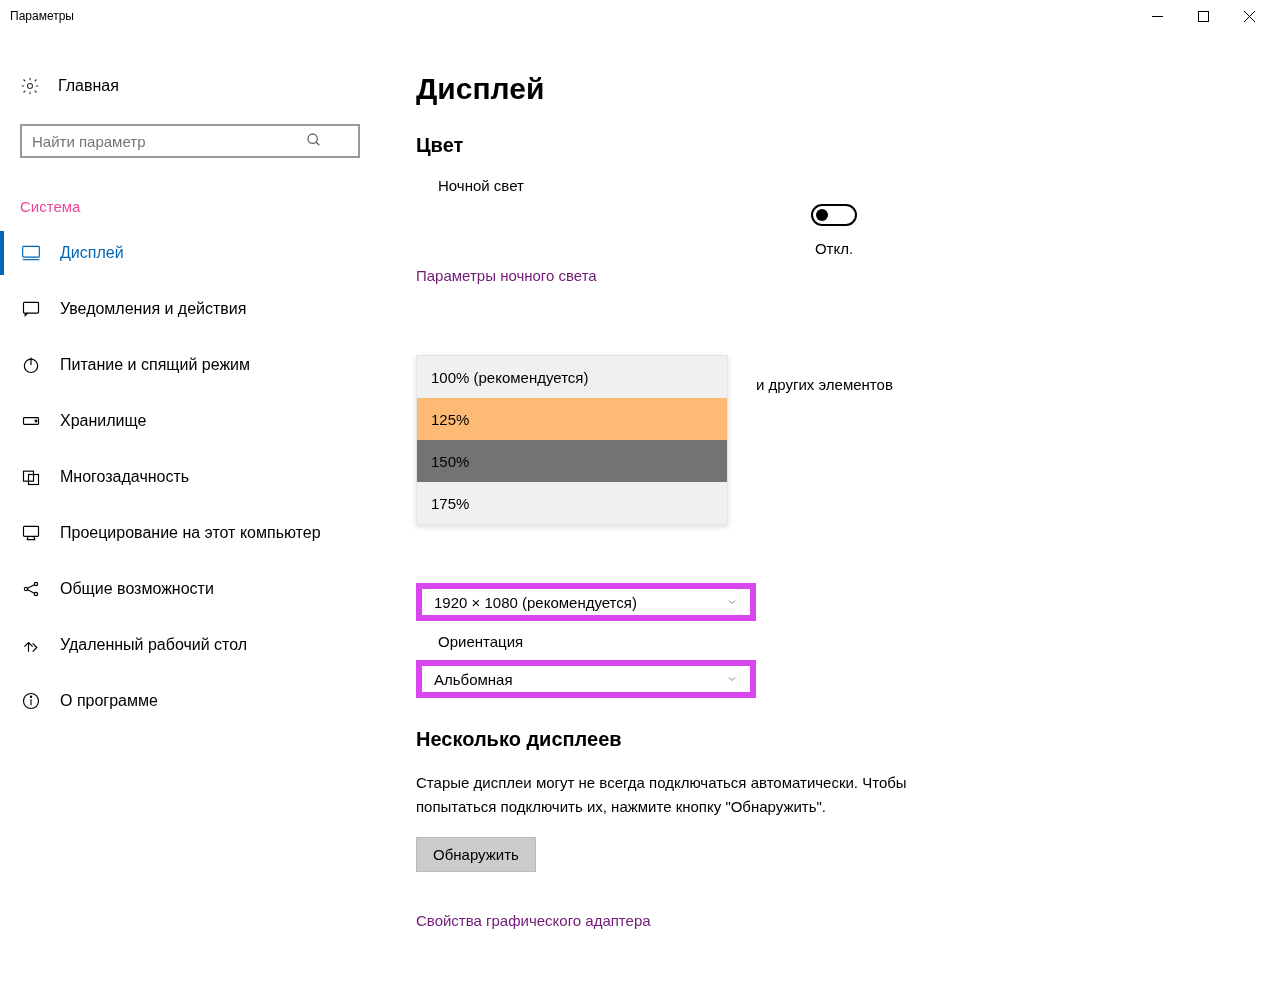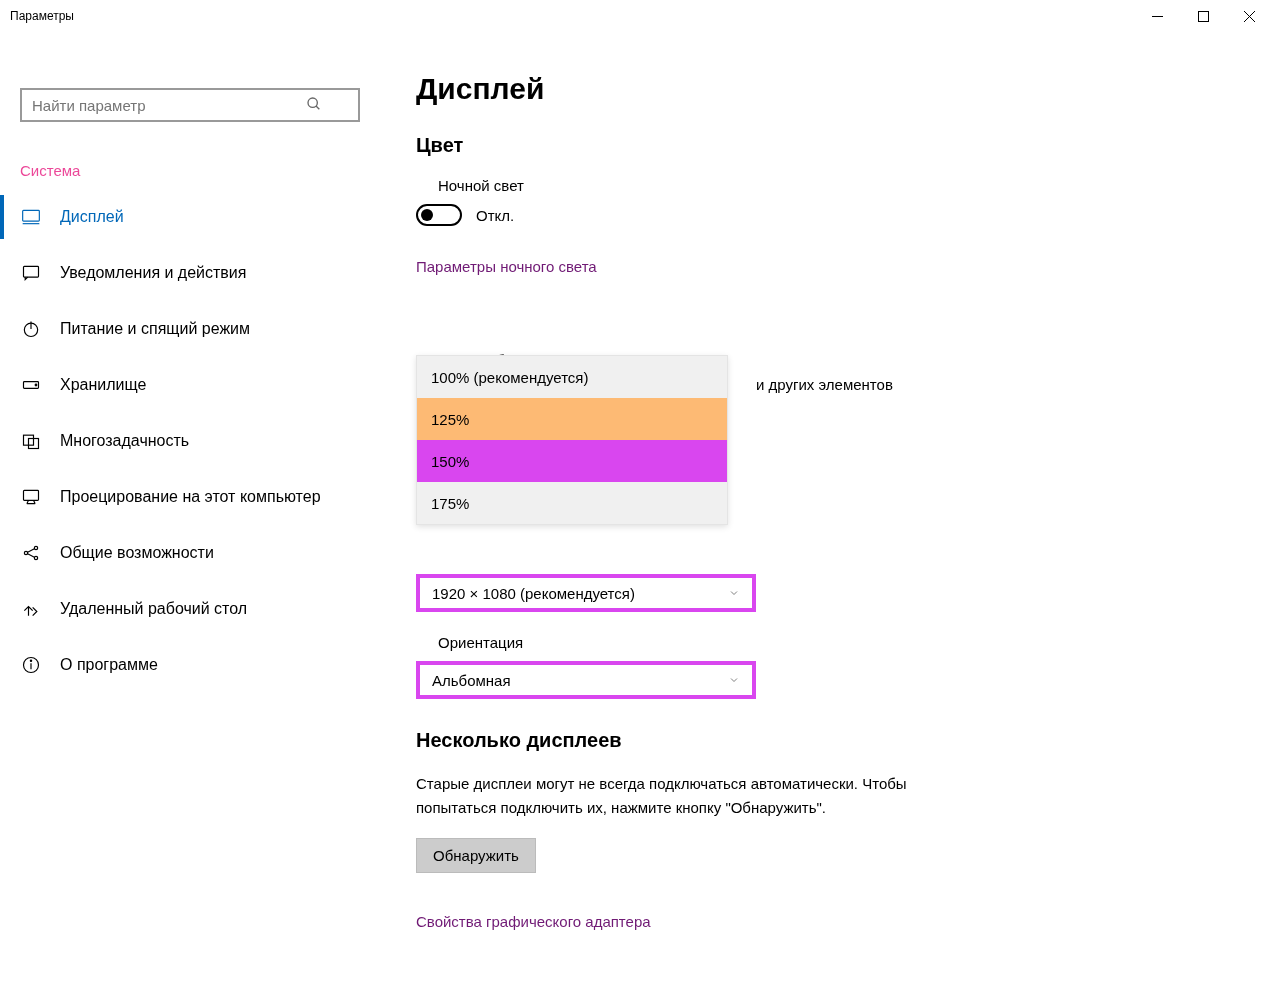--- a/index.html
+++ b/index.html
@@ -33,47 +33,47 @@
     .nav-item.active::before { content: ""; position: absolute; left: 0; top: 6px; bottom: 6px; width: 4px; background: #0067b8; }
     .nav-item .icon { width: 22px; height: 22px; display: flex; align-items: center; justify-content: center; flex-shrink: 0; }
     .nav-item .icon svg { width: 20px; height: 20px; stroke: currentColor; fill: none; stroke-width: 1.4; }
     .nav-item .label { font-size: 16px; }
 
     
     .main { flex: 1; padding: 40px 20px 0 16px; }
     .page-title { font-size: 30px; font-weight: 600; margin-bottom: 28px; }
     .section-title { font-size: 20px; font-weight: 600; margin-bottom: 20px; }
     .field-label { font-size: 15px; margin-bottom: 10px; margin-left: 22px; }
-    .toggle-row { display: flex; align-items: center; gap: 14px; margin-bottom: 32px; }
+    .toggle-row { display: flex; align-items: center; gap: 14px; margin-bottom: 10px; flex-direction: column; }
     .toggle {
       width: 46px; height: 22px; border-radius: 11px; border: 2px solid #000; background: #fff; position: relative;
     }
     .toggle::after {
       content: ""; position: absolute; width: 12px; height: 12px; border-radius: 50%; background: #000; top: 3px; left: 3px;
     }
     .toggle-label { font-size: 15px; }
     .link { color: #701a75; font-size: 15px; cursor: default; display: inline-block; }
     .block-gap { margin-bottom: 34px; }
 
     
     .behind-text { font-size: 15px; position: absolute; left: 756px; top: 376px; }
 
     
     .dropdown-panel {
       position: absolute; left: 416px; top: 344px; width: 312px; background: #f0f0f0;
       border: 1px solid #e4e4e4; box-shadow: 0 2px 6px rgba(0,0,0,.12); margin-top: 11px;
     }
     .dd-option { height: 42px; display: flex; align-items: center; padding: 0 14px; font-size: 15px; cursor: default; }
     .dd-option.selected { background: #fdba74; color: #000; }
-    .dd-option.hover { background: #d946ef; }
+    .dd-option.hover { background: #737373; }
 
     
     .select {
-      width: 340px; height: 38px; border: 4px solid #d946ef; display: flex; align-items: center; justify-content: space-between;
-      padding: 0 12px; font-size: 15px; cursor: default; margin-bottom: 22px; background:#fff;
+      width: 340px; height: 38px; border: 6px solid #d946ef; display: flex; align-items: center; justify-content: space-between;
+      padding: 0 12px; font-size: 15px; cursor: default; margin-bottom: 12px; background:#fff;
     }
     .select .chev svg { width: 12px; height: 12px; stroke: #555; fill: none; stroke-width: 1.5; }
 
     .para { font-size: 15px; line-height: 1.6; max-width: 540px; margin-bottom: 18px; }
     .button {
       display: inline-block; padding: 8px 16px; background: #ccc; font-size: 15px; border: 1px solid #bbb; cursor: default;
     }
     .sec-margin { margin-top: 40px; }
 
     
@@ -101,20 +101,29 @@
           <line x1="11" y1="0" x2="0" y2="11"></line>
         </svg>
       </div>
   </div>
 </div>
 
 <div class="app">
 
   <div class="sidebar">
 
+    <div class="home-row">
+      <span class="icon gear">
+        <svg viewBox="0 0 24 24">
+            <circle cx="12" cy="12" r="3"></circle>
+            <path d="M12 2v3M12 19v3M4.2 4.2l2.1 2.1M17.7 17.7l2.1 2.1M2 12h3M19 12h3M4.2 19.8l2.1-2.1M17.7 6.3l2.1-2.1"></path>
+          </svg>
+      </span>
+      <span class="label">Главная</span>
+    </div>
 
     <div class="searchwrap">
       <input type="text" placeholder="Найти параметр" style="">
       <span class="search-icon">
         <svg width="16" height="16" viewBox="0 0 24 24" stroke="#666" fill="none" stroke-width="2">
             <circle cx="10" cy="10" r="7"></circle>
             <line x1="20" y1="20" x2="15" y2="15"></line>
           </svg>
       </span>
     </div>

